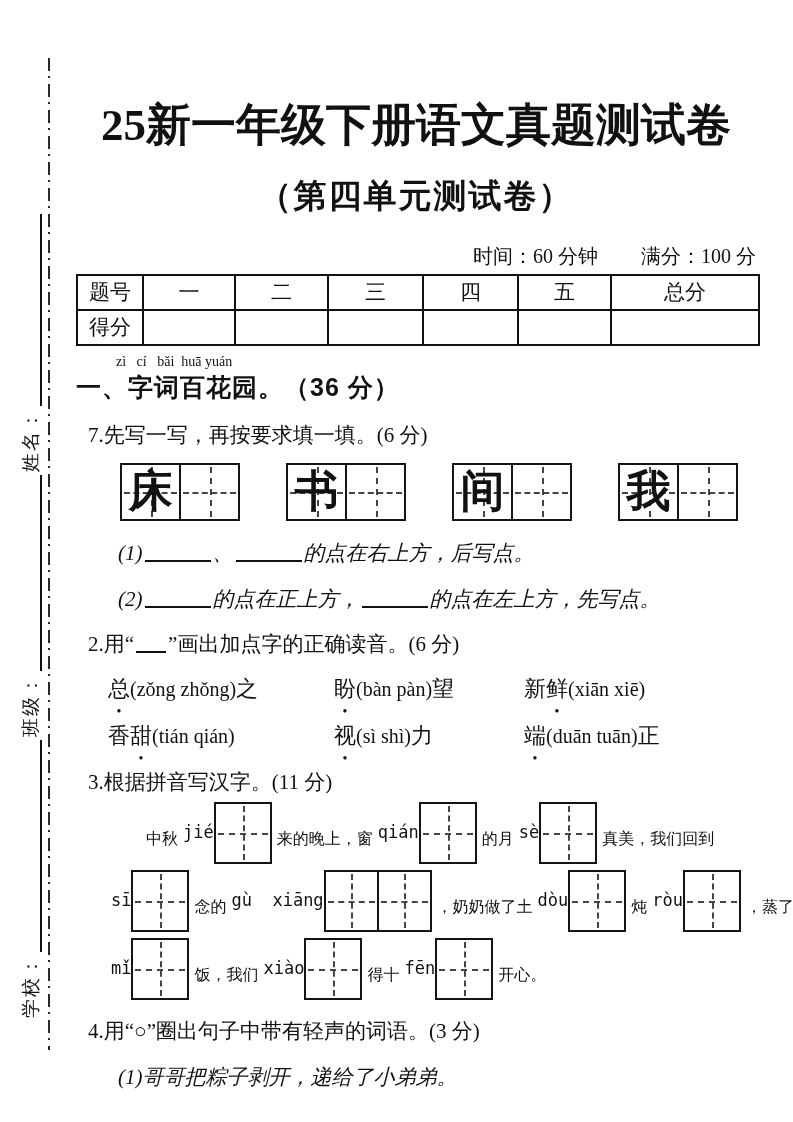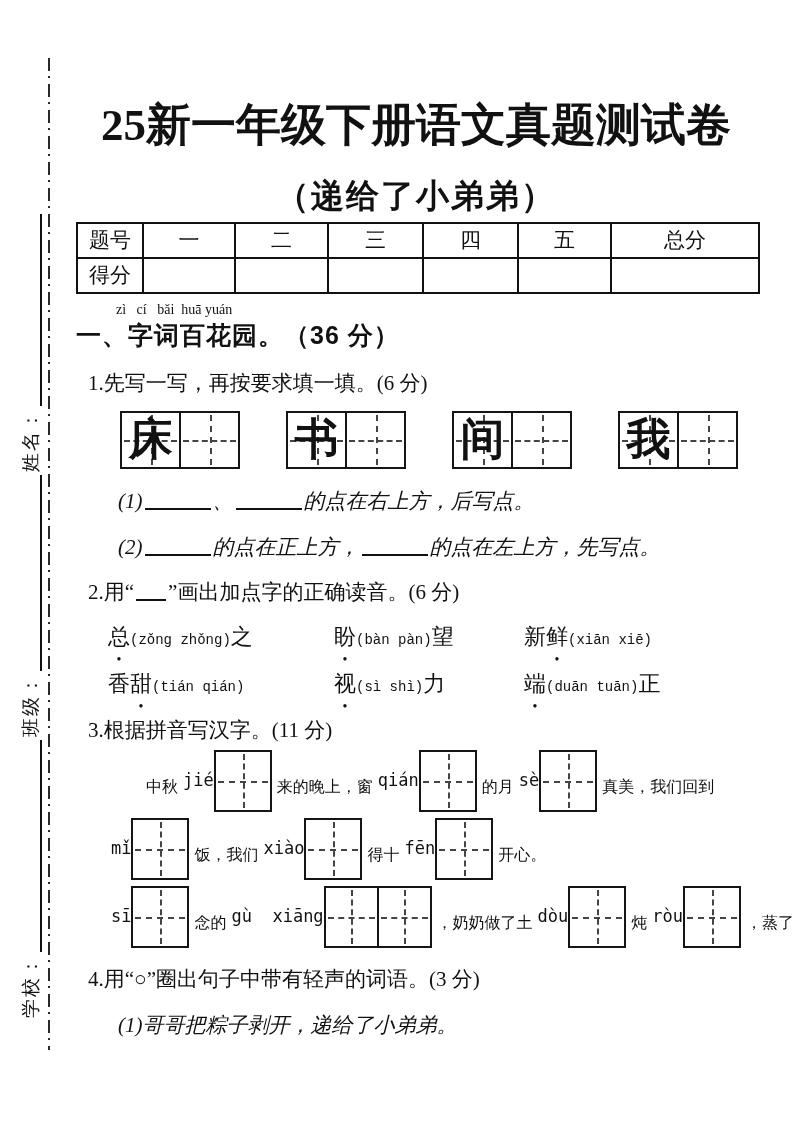--- a/index.html
+++ b/index.html
@@ -76,21 +76,21 @@
   }
   .tzg-ch{
     position:absolute;inset:0;z-index:2;display:flex;align-items:center;justify-content:center;
     font-size:44px;font-weight:700;
   }
   
   .q2-grid{
     display:grid;grid-template-columns:226px 190px auto;
     margin:16px 0 0 32px;row-gap:17px;font-size:22px;
   }
-  .py{font-family:Liberation Mono, monospace;white-space:pre;font-size:14px;}
+  .py{font-family:Liberation Serif, serif;white-space:pre;font-size:20px;}
   .dotted{position:relative;display:inline-block;}
   .dotted::after{
     content:"•";position:absolute;left:50%;transform:translateX(-50%);
     bottom:-15px;font-size:14px;line-height:1;
   }
   
   .fill-row{display:flex;align-items:flex-end;margin-top:6px;}
   .fill-row.r1{padding-left:70px;}
   .fill-row.r2{padding-left:30px;}
   .fill-row.r3{padding-left:30px;}
@@ -121,22 +121,26 @@
     <span class="vblank vb1"></span>
   <span>班级：</span>
     <span class="vblank vb2"></span>
   <span>姓名：</span>
     <span class="vblank vb3"></span>
 </div>
 
 <div class="content">
 
   <h1 class="exam-title">25新一年级下册语文真题测试卷</h1>
-  <h2 class="exam-subtitle">（递给了小弟弟）</h2>
-
+  <h2 class="exam-subtitle">（第四单元测试卷）</h2>
+
+  <div class="meta">
+    <span>时间：60 分钟</span>
+    <span>满分：100 分</span>
+  </div>
 
   <table class="score-table">
     <colgroup>
         <col class="c0">
         <col class="c1">
         <col class="c2">
         <col class="c3">
         <col class="c4">
         <col class="c5">
         <col class="c6">
@@ -159,21 +163,21 @@
       <td></td>
       <td></td>
       <td></td>
     </tr>
   </tbody>
     </table>
 
   <div class="sec-pinyin">zì   cí   bǎi  huā yuán</div>
   <div class="sec-heading">一、字词百花园。（36 分）</div>
 
-  <div class="prompt">1.先写一写，再按要求填一填。(6 分)</div>
+  <div class="prompt">7.先写一写，再按要求填一填。(6 分)</div>
   <div class="grids-row">
     <span class="tzg">
       <span class="tzg-cell">
           <span class="tzg-ch">床</span>
         </span>
         <span class="tzg-cell"></span>
     </span>
     <span class="tzg">
       <span class="tzg-cell">
           <span class="tzg-ch">书</span>
@@ -232,44 +236,20 @@
     <span class="seg">的月</span>
     <span class="pbox">
         <span class="box-py">sè</span>
         <span class="sq">
           <span class="sq-cell"></span>
         </span>
       </span>
     <span class="seg">真美，我们回到</span>
   </div>
 
-  <div class="fill-row r3">
-    <span class="pbox">
-        <span class="box-py">mǐ</span>
-        <span class="sq">
-          <span class="sq-cell"></span>
-        </span>
-      </span>
-    <span class="seg">饭，我们</span>
-    <span class="pbox">
-        <span class="box-py">xiào</span>
-        <span class="sq">
-          <span class="sq-cell"></span>
-        </span>
-      </span>
-    <span class="seg">得十</span>
-    <span class="pbox">
-        <span class="box-py">fēn</span>
-        <span class="sq">
-          <span class="sq-cell"></span>
-        </span>
-      </span>
-    <span class="seg">开心。</span>
-  </div>
-
   <div class="fill-row r2">
     <span class="pbox">
         <span class="box-py">sī</span>
         <span class="sq">
           <span class="sq-cell"></span>
         </span>
       </span>
     <span class="seg">念的</span>
     <span class="pbox">
         <span class="box-py">gù  xiāng</span>
@@ -288,16 +268,40 @@
     <span class="seg">炖</span>
     <span class="pbox">
         <span class="box-py">ròu</span>
         <span class="sq">
           <span class="sq-cell"></span>
         </span>
       </span>
     <span class="seg">，蒸了大</span>
   </div>
 
+  <div class="fill-row r3">
+    <span class="pbox">
+        <span class="box-py">mǐ</span>
+        <span class="sq">
+          <span class="sq-cell"></span>
+        </span>
+      </span>
+    <span class="seg">饭，我们</span>
+    <span class="pbox">
+        <span class="box-py">xiào</span>
+        <span class="sq">
+          <span class="sq-cell"></span>
+        </span>
+      </span>
+    <span class="seg">得十</span>
+    <span class="pbox">
+        <span class="box-py">fēn</span>
+        <span class="sq">
+          <span class="sq-cell"></span>
+        </span>
+      </span>
+    <span class="seg">开心。</span>
+  </div>
+
   <div class="prompt">4.用“○”圈出句子中带有轻声的词语。(3 分)</div>
   <div class="sub-line">(1)哥哥把粽子剥开，递给了小弟弟。</div>
 
 </div>
 
 </body></html>

